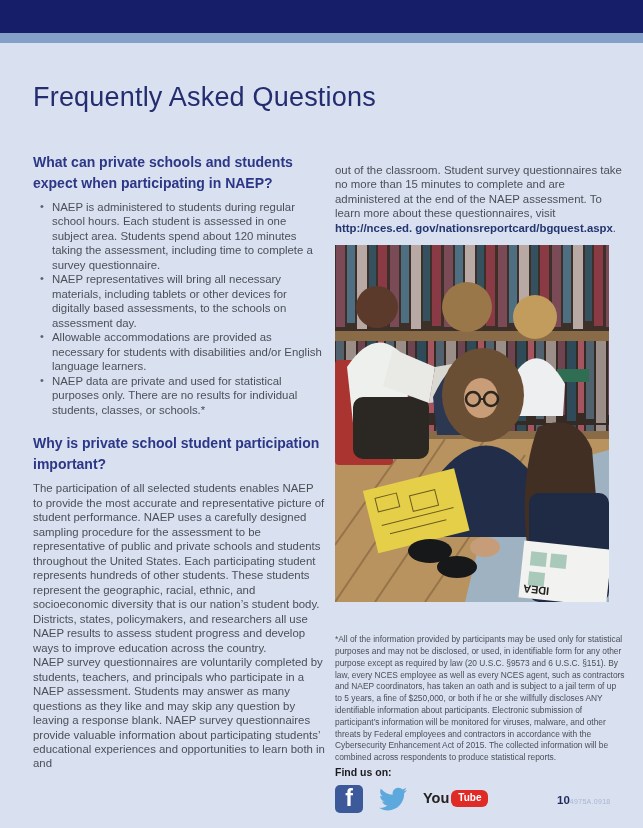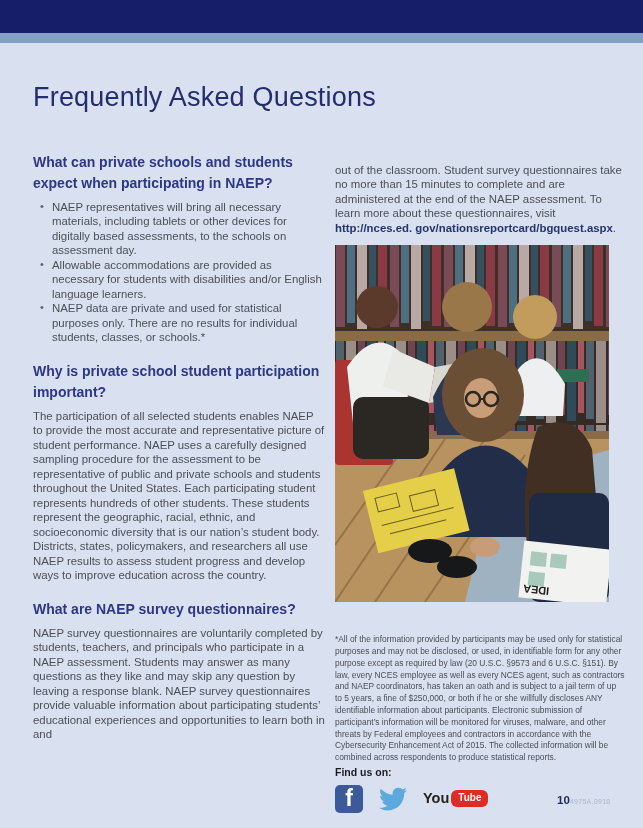--- a/index.html
+++ b/index.html
@@ -72,29 +72,29 @@
 <body>
 
 <div class="bar-navy"></div>
 <div class="bar-steel"></div>
 
 <h1 class="page-title">Frequently Asked Questions</h1>
 
 <div class="col-left">
   <h2 class="q first">What can private schools and students expect when participating in NAEP?</h2>
   <ul class="bullets">
+    <li>NAEP is administered to students during regular school hours. Each student is assessed in one subject area. Students spend about 120 minutes taking the assessment, including time to complete a survey questionnaire.</li>
     <li>NAEP representatives will bring all necessary materials, including tablets or other devices for digitally based assessments, to the schools on assessment day.</li>
     <li>Allowable accommodations are provided as necessary for students with disabilities and/or English language learners.</li>
     <li>NAEP data are private and used for statistical purposes only. There are no results for individual students, classes, or schools.*</li>
   </ul>
 
   <h2 class="q">Why is private school student participation important?</h2>
   <p class="body-text">The participation of all selected students enables NAEP to provide the most accurate and representative picture of student performance. NAEP uses a carefully designed sampling procedure for the assessment to be representative of public and private schools and students throughout the United States. Each participating student represents hundreds of other students. These students represent the geographic, racial, ethnic, and socioeconomic diversity that is our nation’s student body. Districts, states, policymakers, and researchers all use NAEP results to assess student progress and develop ways to improve education across the country.</p>
 
-  <h2 class="q">What are NAEP survey questionnaires?</h2>
   <p class="body-text">NAEP survey questionnaires are voluntarily completed by students, teachers, and principals who participate in a NAEP assessment. Students may answer as many questions as they like and may skip any question by leaving a response blank. NAEP survey questionnaires provide valuable information about participating students’ educational experiences and opportunities to learn both in and</p>
 </div>
 
 <div class="col-right">
   <p class="body-text"><span>out of the classroom. Student survey questionnaires take no more than 15 minutes to complete and are administered at the end of the NAEP assessment. To learn more about these questionnaires, visit </span><a class="link-bold">http://nces.ed. gov/nationsreportcard/bgquest.aspx</a><span>.</span></p>
 
   <svg class="photo" viewBox="0 0 274 357" xmlns="http://www.w3.org/2000/svg" aria-hidden="true">
     <defs>
       <pattern id="books1" width="54" height="86" patternUnits="userSpaceOnUse">
         <rect width="54" height="86" fill="#3d3028"></rect>

